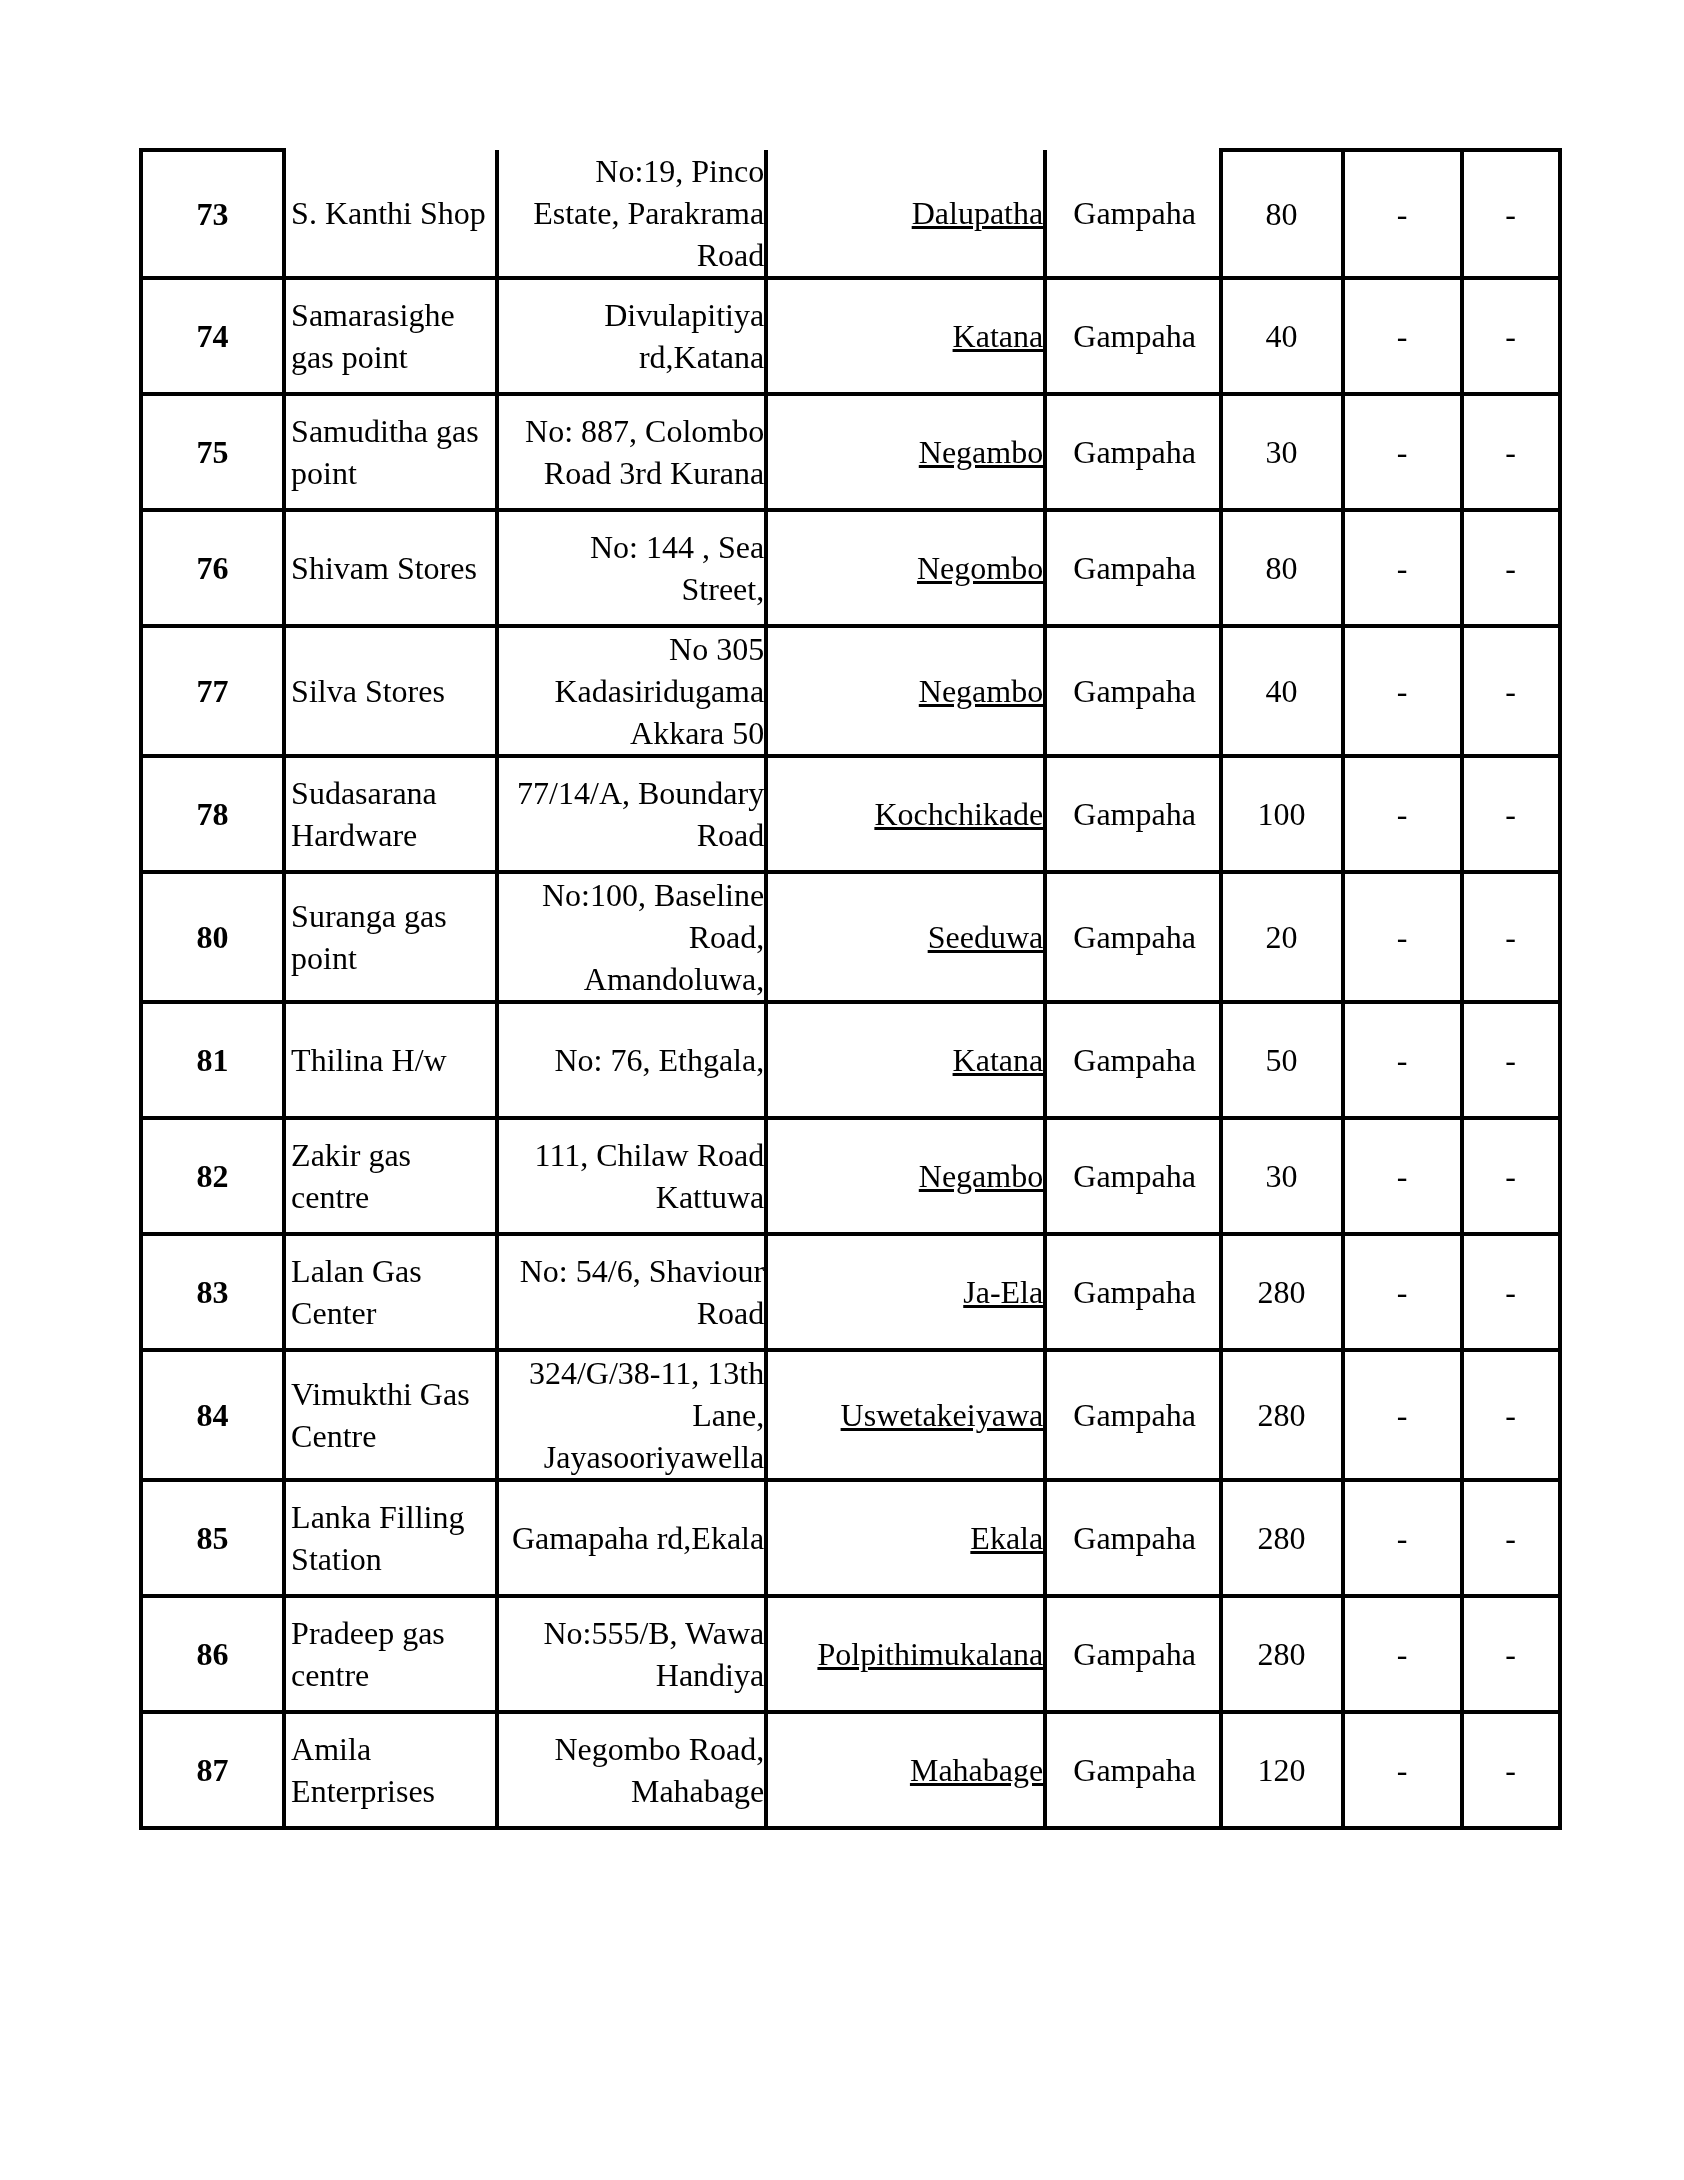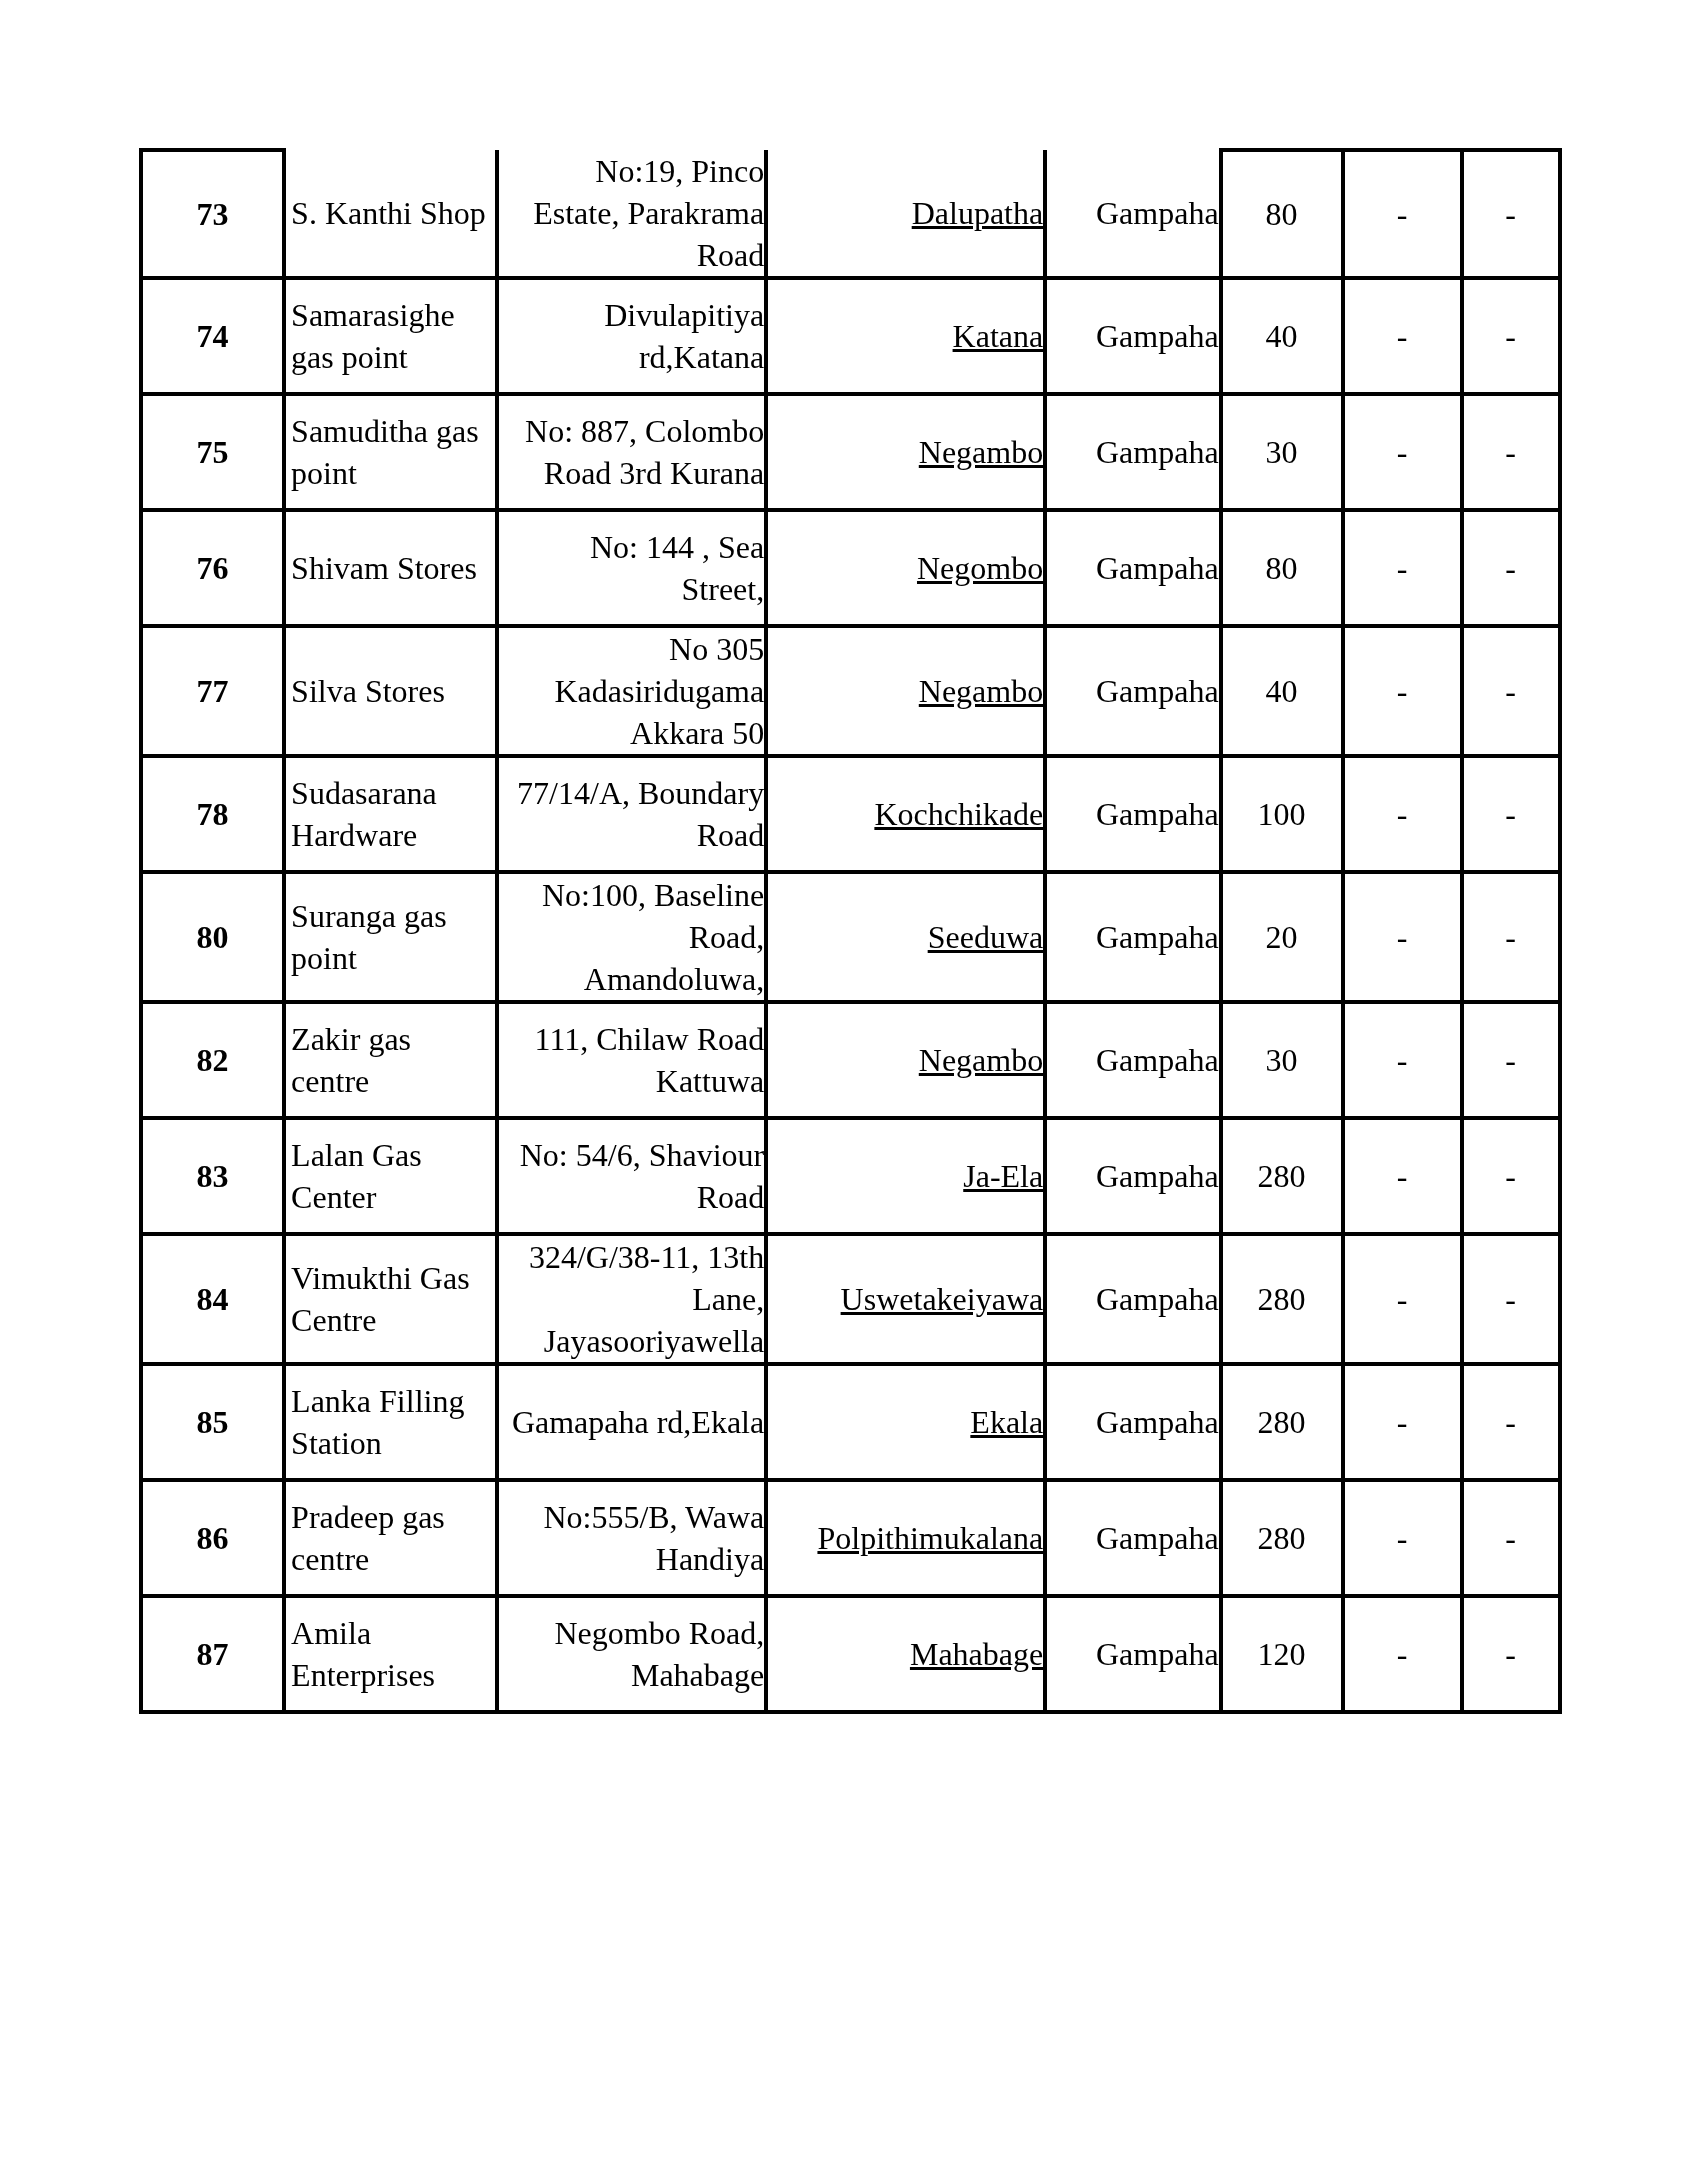--- a/index.html
+++ b/index.html
@@ -38,21 +38,21 @@
       vertical-align: middle;
       border: 4.3px solid #000000;
       overflow: hidden;
       white-space: normal;
       word-wrap: break-word;
     }
     table.dealers td.c-no   { width: 139px; text-align: center; font-weight: bold; }
     table.dealers td.c-name { width: 204px; text-align: left; padding-left: 5.1px; }
     table.dealers td.c-addr { width: 260px; text-align: right; padding-left: 5.1px; }
     table.dealers td.c-town { width: 275px; text-align: right; text-decoration: underline; }
-    table.dealers td.c-dist { width: 168px; text-align: right; padding-left: 3.4px; }
+    table.dealers td.c-dist { width: 168px; text-align: center; padding-left: 3.4px; }
     table.dealers td.c-qty  { width: 118px; text-align: center; }
     table.dealers td.c-d1   { width: 115px; text-align: center; }
     table.dealers td.c-d2   { width: 94px; text-align: center; }
 
     
     table.dealers tr.first td.c-name,
     table.dealers tr.first td.c-addr,
     table.dealers tr.first td.c-town,
     table.dealers tr.first td.c-dist {
       border-top: 0;
@@ -249,20 +249,46 @@
             <span class="cell-text">20</span>
           </td>
     <td class="c-d1">
             <span class="cell-text">-</span>
           </td>
     <td class="c-d2">
             <span class="cell-text">-</span>
           </td>
   </tr>
 
+  <tr>
+    <td class="c-no">
+            <span class="cell-text">81</span>
+          </td>
+    <td class="c-name">
+            <span class="cell-text">Thilina H/w</span>
+          </td>
+    <td class="c-addr">
+            <span class="cell-text">No: 76, Ethgala,</span>
+          </td>
+    <td class="c-town">
+            <span class="cell-text">Katana</span>
+          </td>
+    <td class="c-dist">
+            <span class="cell-text">Gampaha</span>
+          </td>
+    <td class="c-qty">
+            <span class="cell-text">50</span>
+          </td>
+    <td class="c-d1">
+            <span class="cell-text">-</span>
+          </td>
+    <td class="c-d2">
+            <span class="cell-text">-</span>
+          </td>
+  </tr>
 
   <tr>
     <td class="c-no">
             <span class="cell-text">82</span>
           </td>
     <td class="c-name">
             <span class="cell-text">Zakir gas centre</span>
           </td>
     <td class="c-addr">
             <span class="cell-text">111, Chilaw Road Kattuwa</span>

